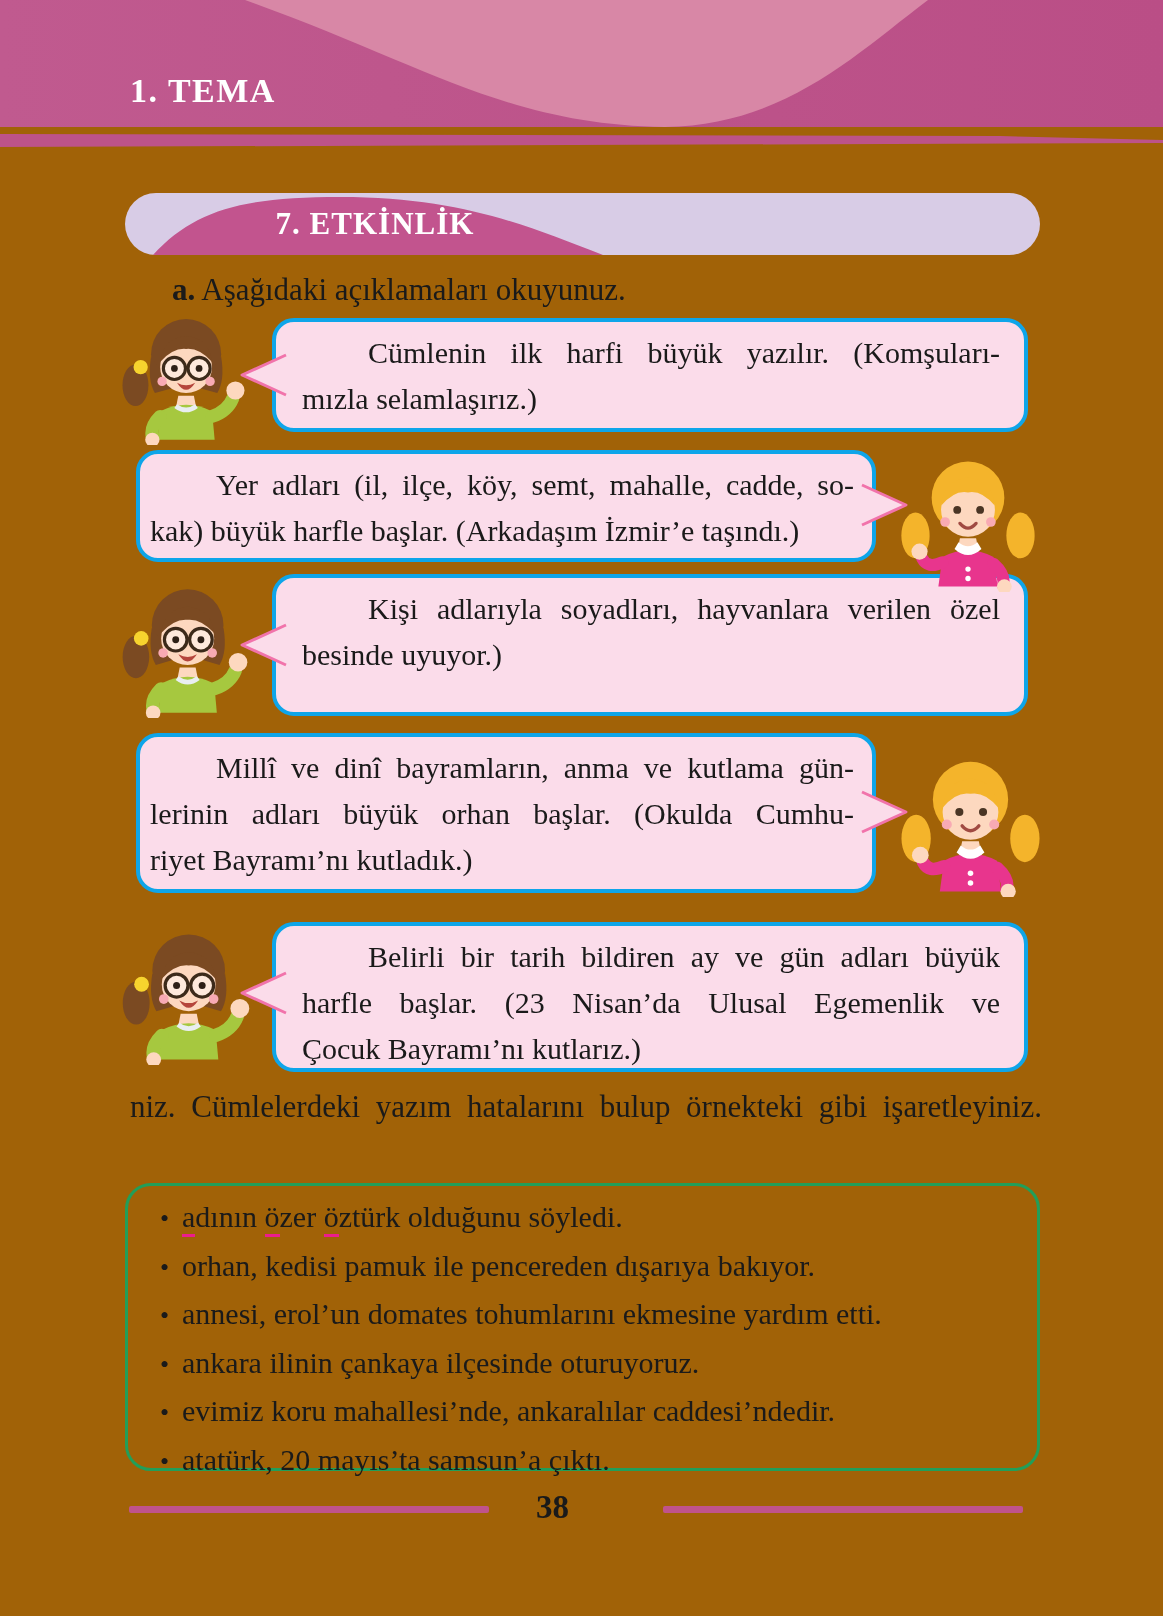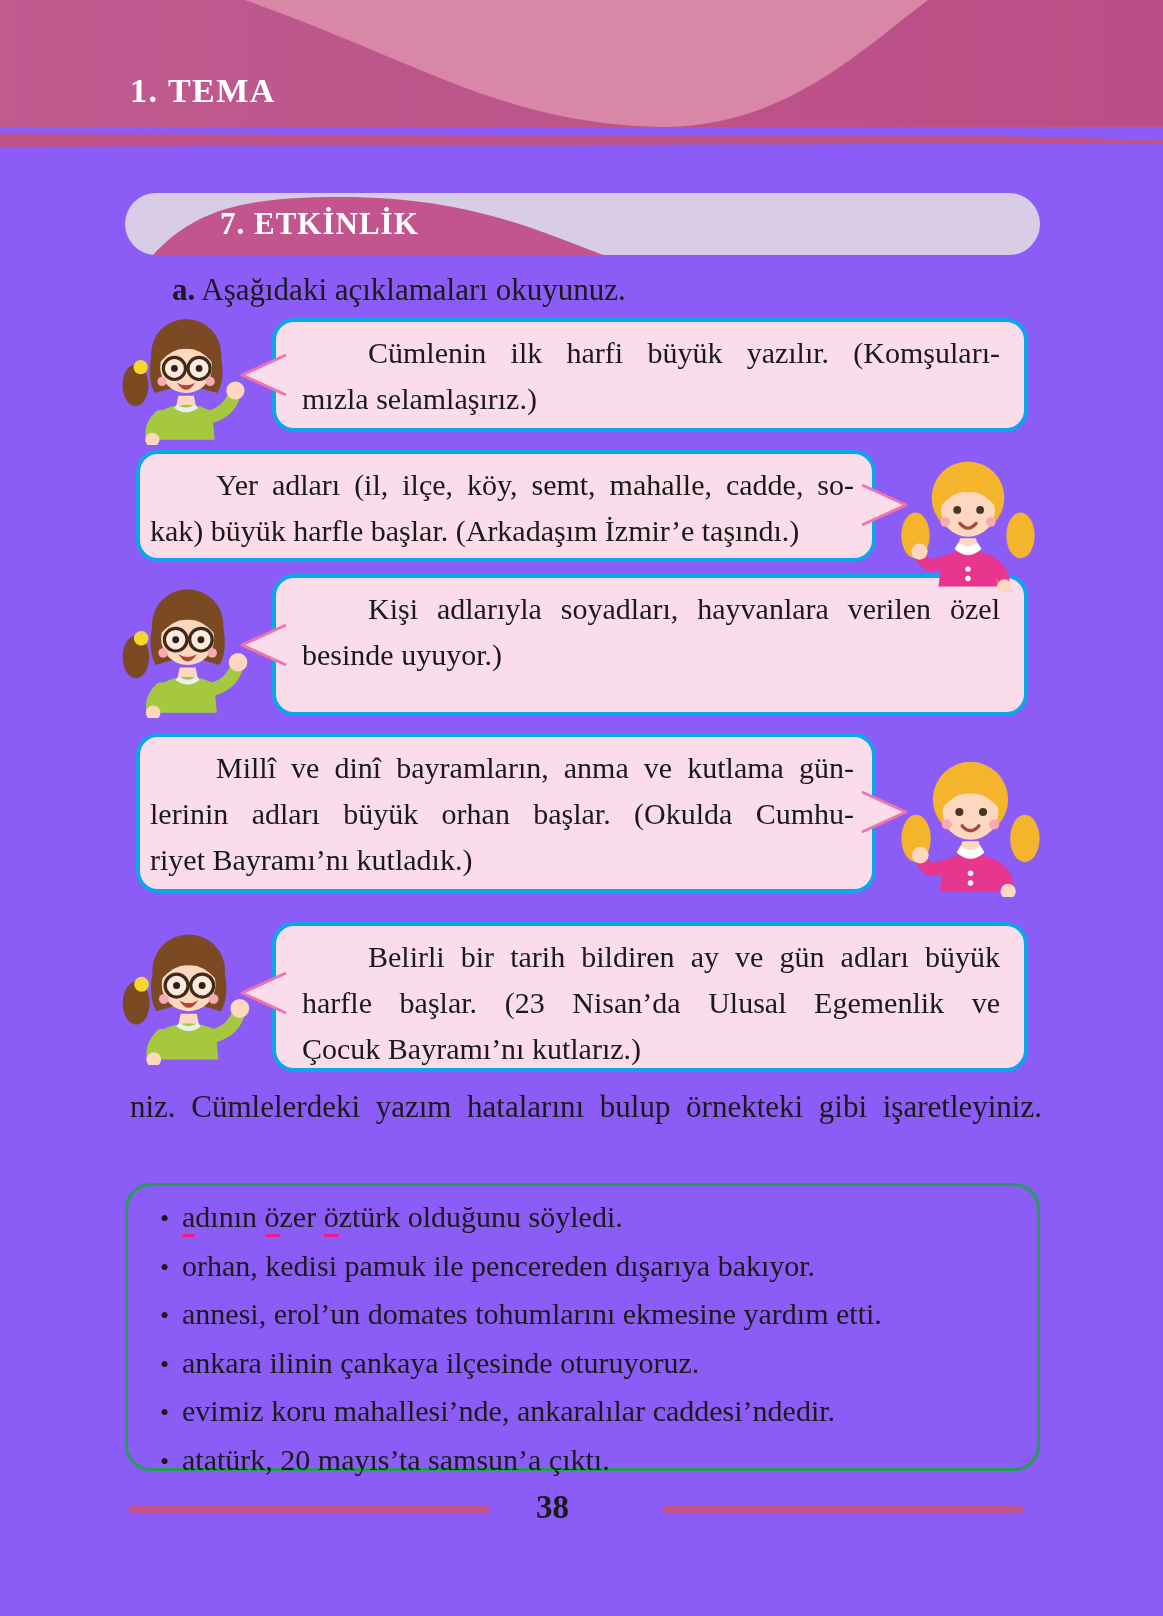--- a/index.html
+++ b/index.html
@@ -1,33 +1,33 @@
 <!DOCTYPE html>
 <html lang="tr"><head>
 <meta charset="utf-8">
 <style>
   html,body{margin:0;padding:0;background:#ffffff;}
   .page{
-    position:relative;width:1163px;height:1616px;background:#8b5cf6;overflow:hidden;
+    position:relative;width:1163px;height:1616px;background:#a16207;overflow:hidden;
     font-family:"Liberation Serif","DejaVu Serif",serif;color:#1a1a1a;
   }
   .abs{position:absolute;}
 
   
   .theme-title{
     position:absolute;left:130px;top:72px;color:#fff;font-weight:bold;
     font-size:34px;letter-spacing:1.5px;
   }
   
   .banner{
     position:absolute;left:125px;top:193px;width:915px;height:62px;
     background:#d8cce6;border-radius:31px;overflow:hidden;
   }
   .activity-title{
-    position:absolute;left:95px;top:13px;width:310px;text-align:left;
+    position:absolute;left:95px;top:13px;width:310px;text-align:center;
     color:#fff;font-weight:bold;font-size:31px;letter-spacing:1px;
   }
 
   
   .para-a{position:absolute;left:172px;top:270px;font-size:31px;line-height:40px;}
   .para-a b{font-weight:bold;}
   .para-b{position:absolute;left:130px;top:1084px;width:912px;font-size:31px;}
   .bpara-line{line-height:45px;text-align:justify;text-align-last:justify;}
   .bpara-line.firstline{text-indent:42px;}
   .blabel{font-weight:bold;}

